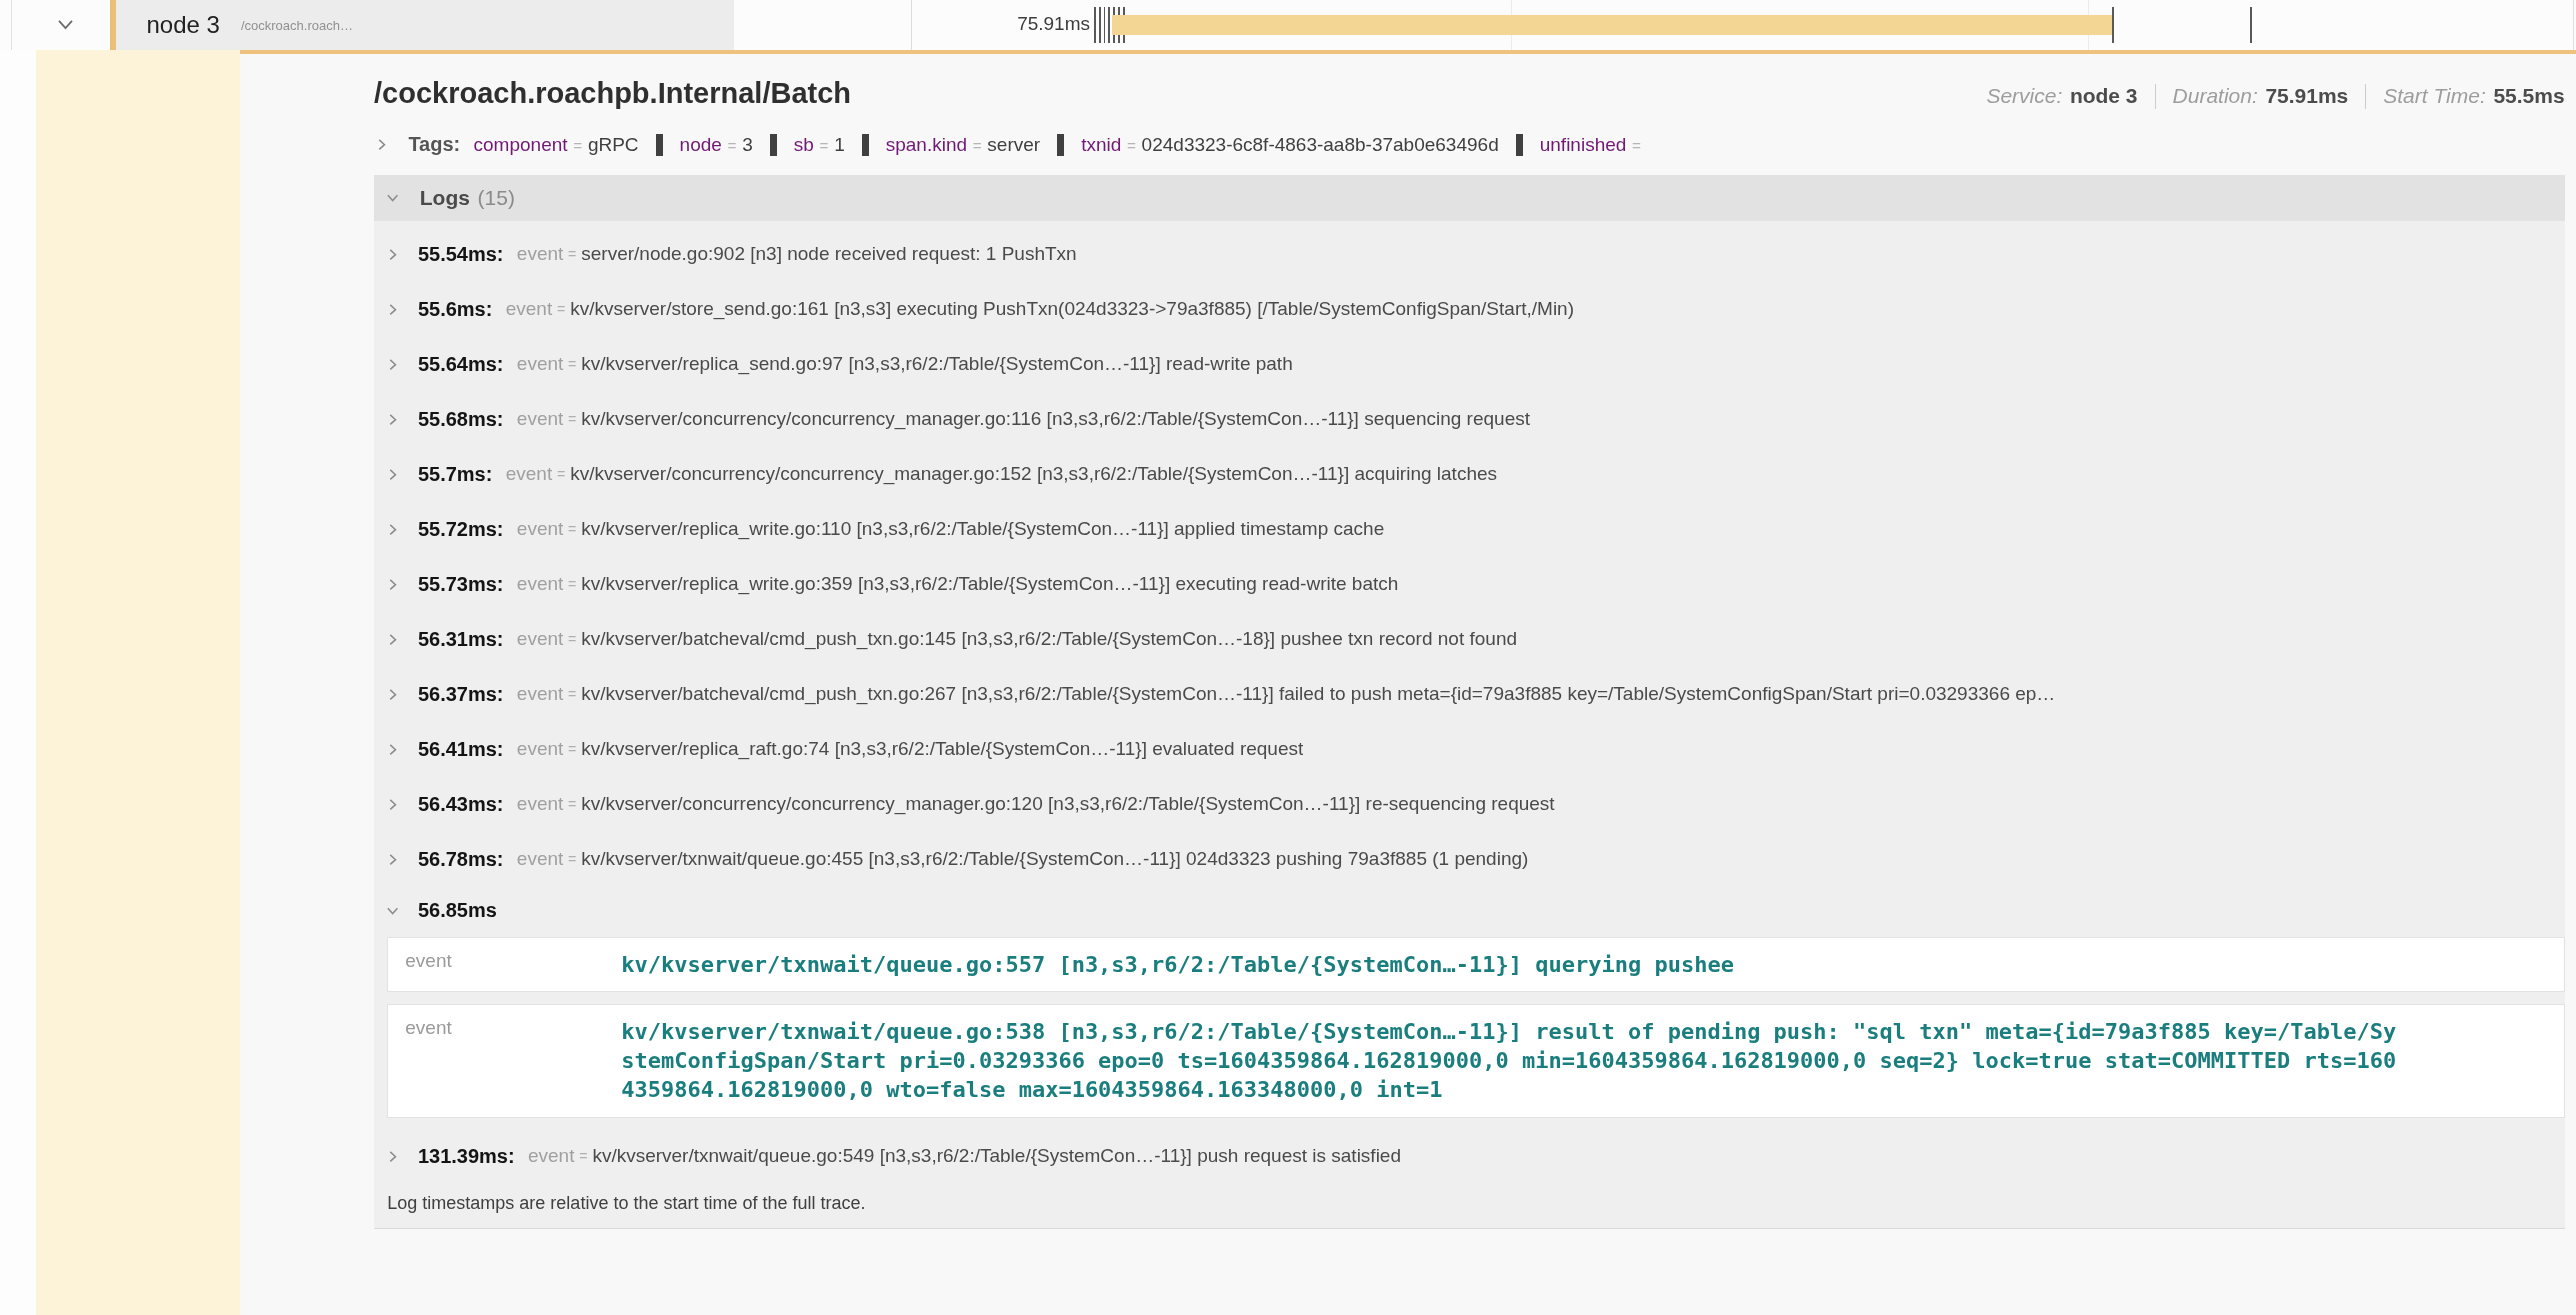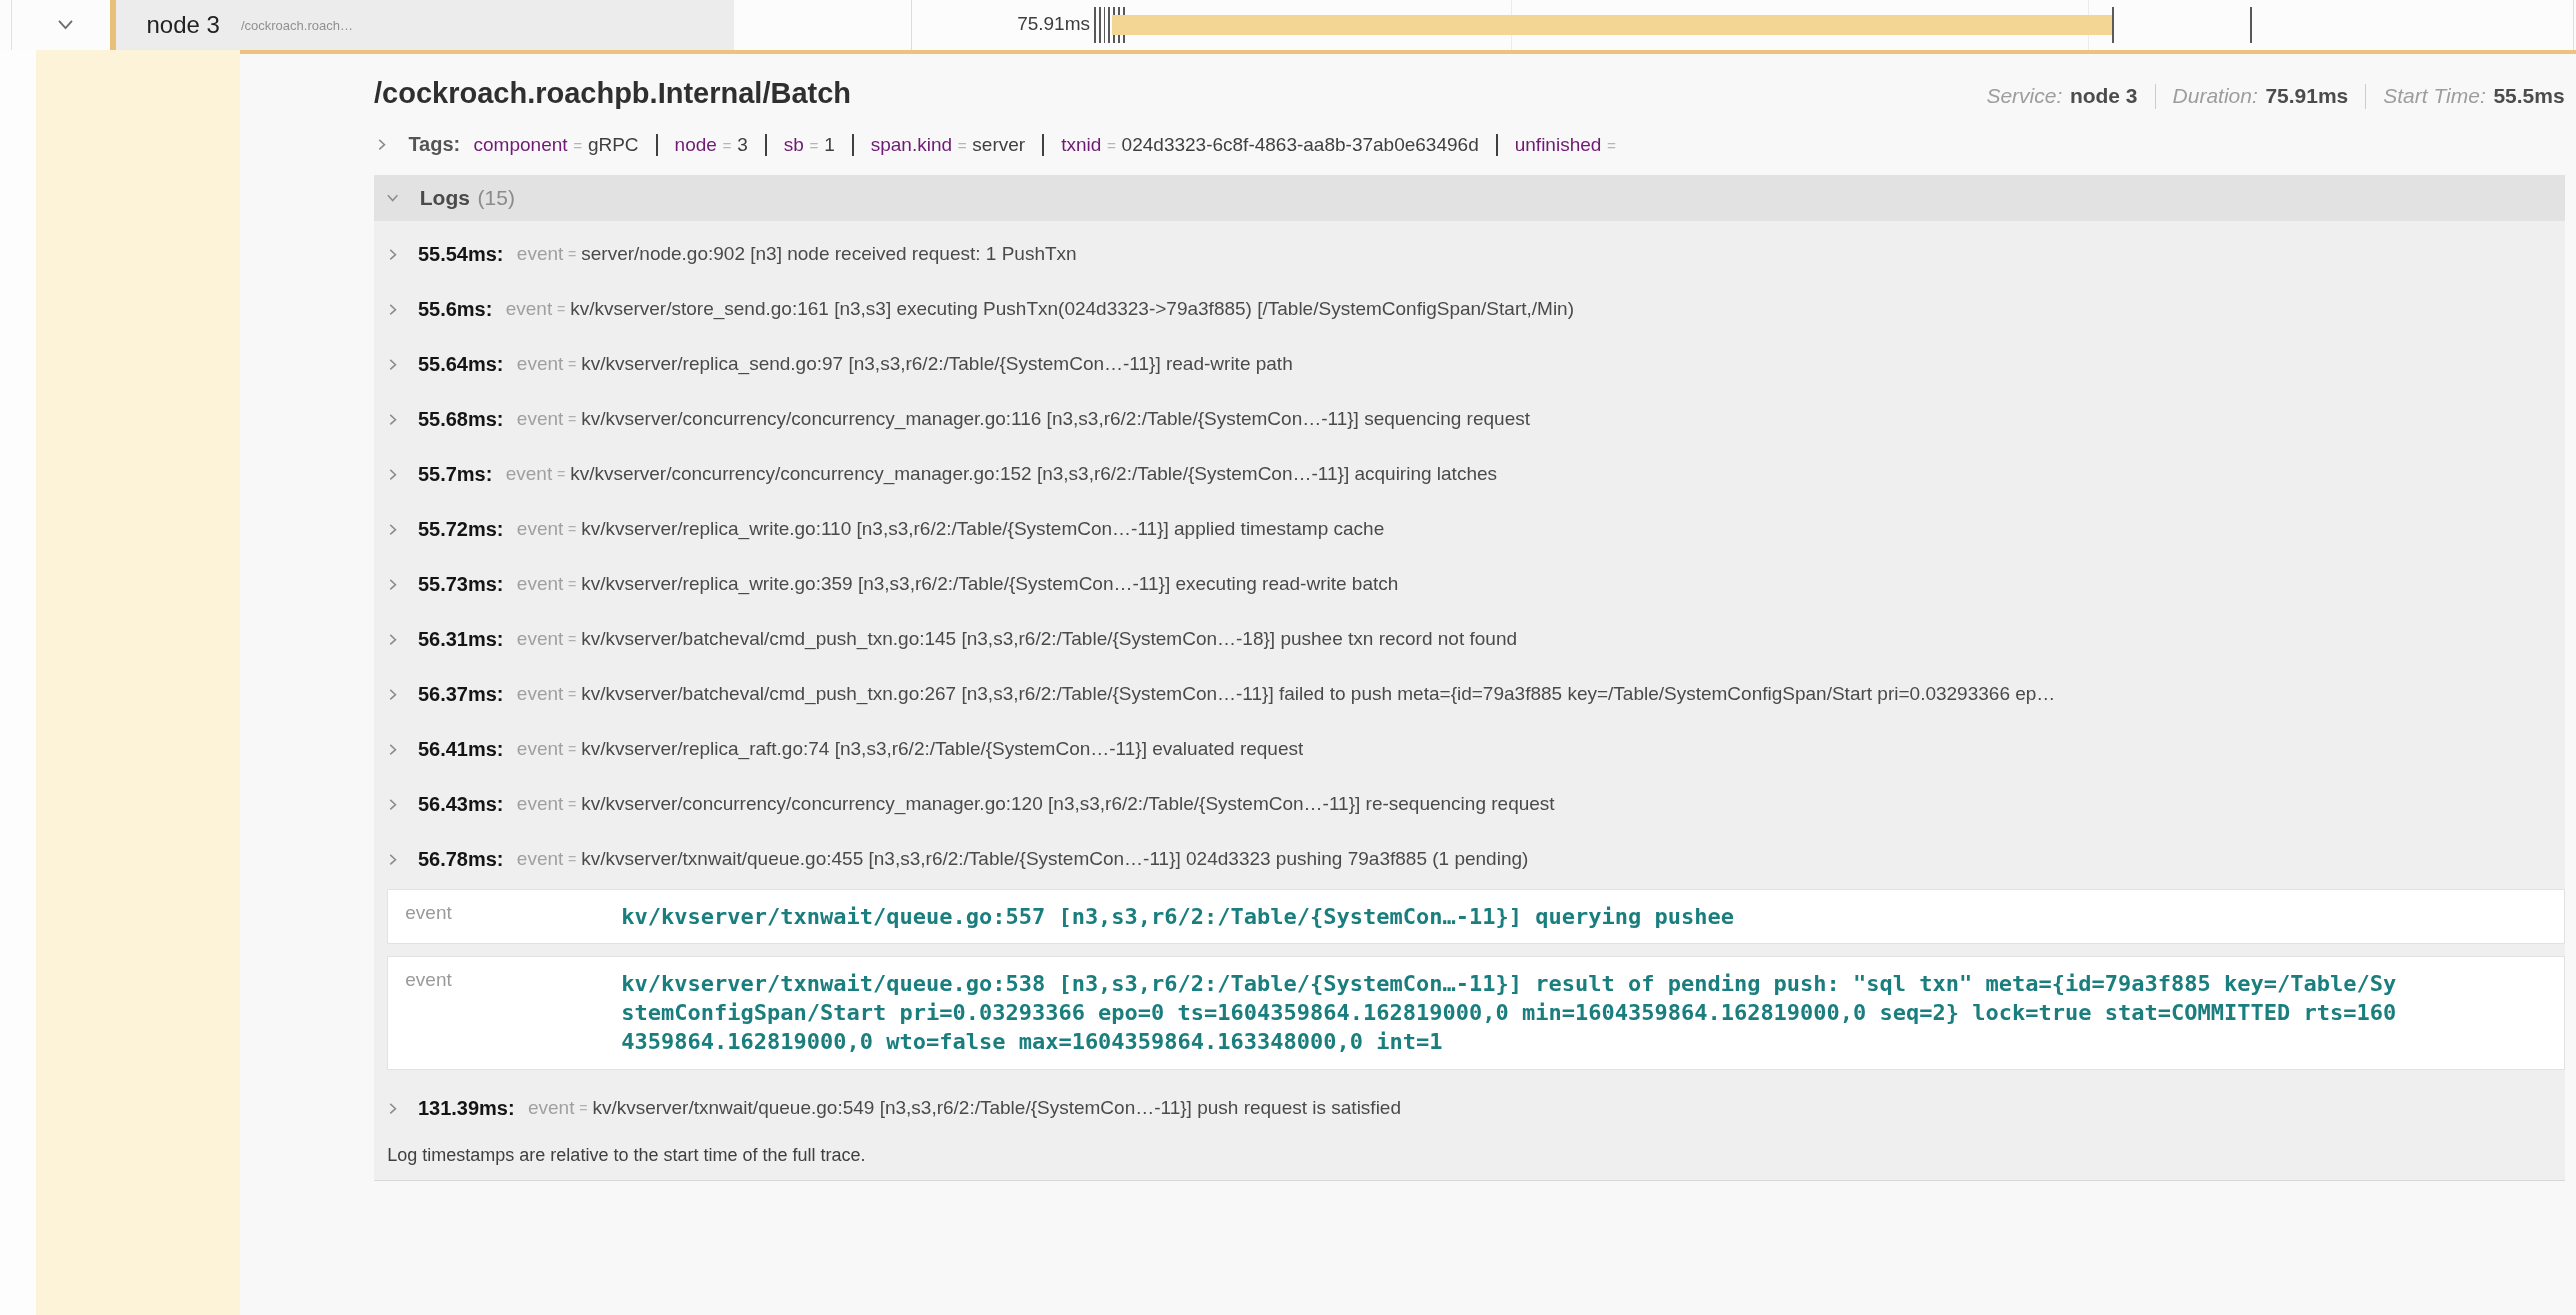--- a/index.html
+++ b/index.html
@@ -33,21 +33,21 @@
 
   .title-row { display:flex; align-items:baseline; margin-top:23px; }
   .span-title { font-size:29px; font-weight:bold; color:#2f2f2f; }
   .title-meta { margin-left:auto; display:flex; align-items:center; font-size:21px; }
   .meta-label { color:#9d9d9d; margin-right:7.6px;font-style:italic; }
   .meta-value { color:#4c4c4c; font-weight:bold; }
   .vsep { width:1px; height:25px; background:#ccc; margin:0 17px; }
 
   .tags-row { display:flex; align-items:center; margin-top:23px; cursor:pointer; }
   .tags-label { font-size:20px; font-weight:bold; color:#555; margin:0 13.3px 0 11.4px; }
-  .tag-item { display:flex; align-items:baseline; padding:0 17px; border-left:2px solid #404040; }
+  .tag-item { display:flex; align-items:baseline; padding:0 17px; border-left:7px solid #404040; }
   .tag-item:first-of-type { border-left:none; padding-left:0; }
   .tag-key { font-size:19px; color:#701a75; }
   .tag-eq { font-size:15.3px; color:#b5b5b5; margin:0 5.7px; }
   .tag-val { font-size:19px; color:#3f3f3f; }
 
   .logs { margin-top:19px; }
   .logs-header { height:46px; background:#e2e2e2; display:flex; align-items:center;
     padding-left:11.4px; cursor:pointer; }
   .logs-title { font-size:21px; font-weight:bold; color:#4a4a4a; margin-left:11.4px; }
   .logs-count { font-size:21px; color:#8b8b8b; margin-left:7.6px; }
@@ -317,20 +317,28 @@
                   <path d="M5.5 3 L11 8 L5.5 13" fill="none" stroke="#8c8c8c" stroke-width="1.6"></path>
                 </svg>
     </span>
     <span class="log-time">56.78ms:</span>
     <span class="log-key">event</span>
     <span class="log-eq">=</span>
     <span class="log-value">kv/kvserver/txnwait/queue.go:455 [n3,s3,r6/2:/Table/{SystemCon…-11}] 024d3323 pushing 79a3f885 (1 pending)</span>
   </div>
 
   <div>
+    <div class="exp-header">
+      <span class="chev-box">
+        <svg class="chev" width="15.3" height="15.3" viewBox="0 0 16 16">
+                    <path d="M3 5.5 L8 11 L13 5.5" fill="none" stroke="#8c8c8c" stroke-width="1.6"></path>
+                  </svg>
+      </span>
+      <span class="log-time">56.85ms</span>
+    </div>
     <div class="exp-card">
       <span class="exp-key">event</span>
       <span class="exp-value">kv/kvserver/txnwait/queue.go:557 [n3,s3,r6/2:/Table/{SystemCon…-11}] querying pushee</span>
     </div>
   </div>
 
   <div>
     <div class="exp-card">
       <span class="exp-key">event</span>
       <span class="exp-value">kv/kvserver/txnwait/queue.go:538 [n3,s3,r6/2:/Table/{SystemCon…-11}] result of pending push: "sql txn" meta={id=79a3f885 key=/Table/SystemConfigSpan/Start pri=0.03293366 epo=0 ts=1604359864.162819000,0 min=1604359864.162819000,0 seq=2} lock=true stat=COMMITTED rts=1604359864.162819000,0 wto=false max=1604359864.163348000,0 int=1</span>

